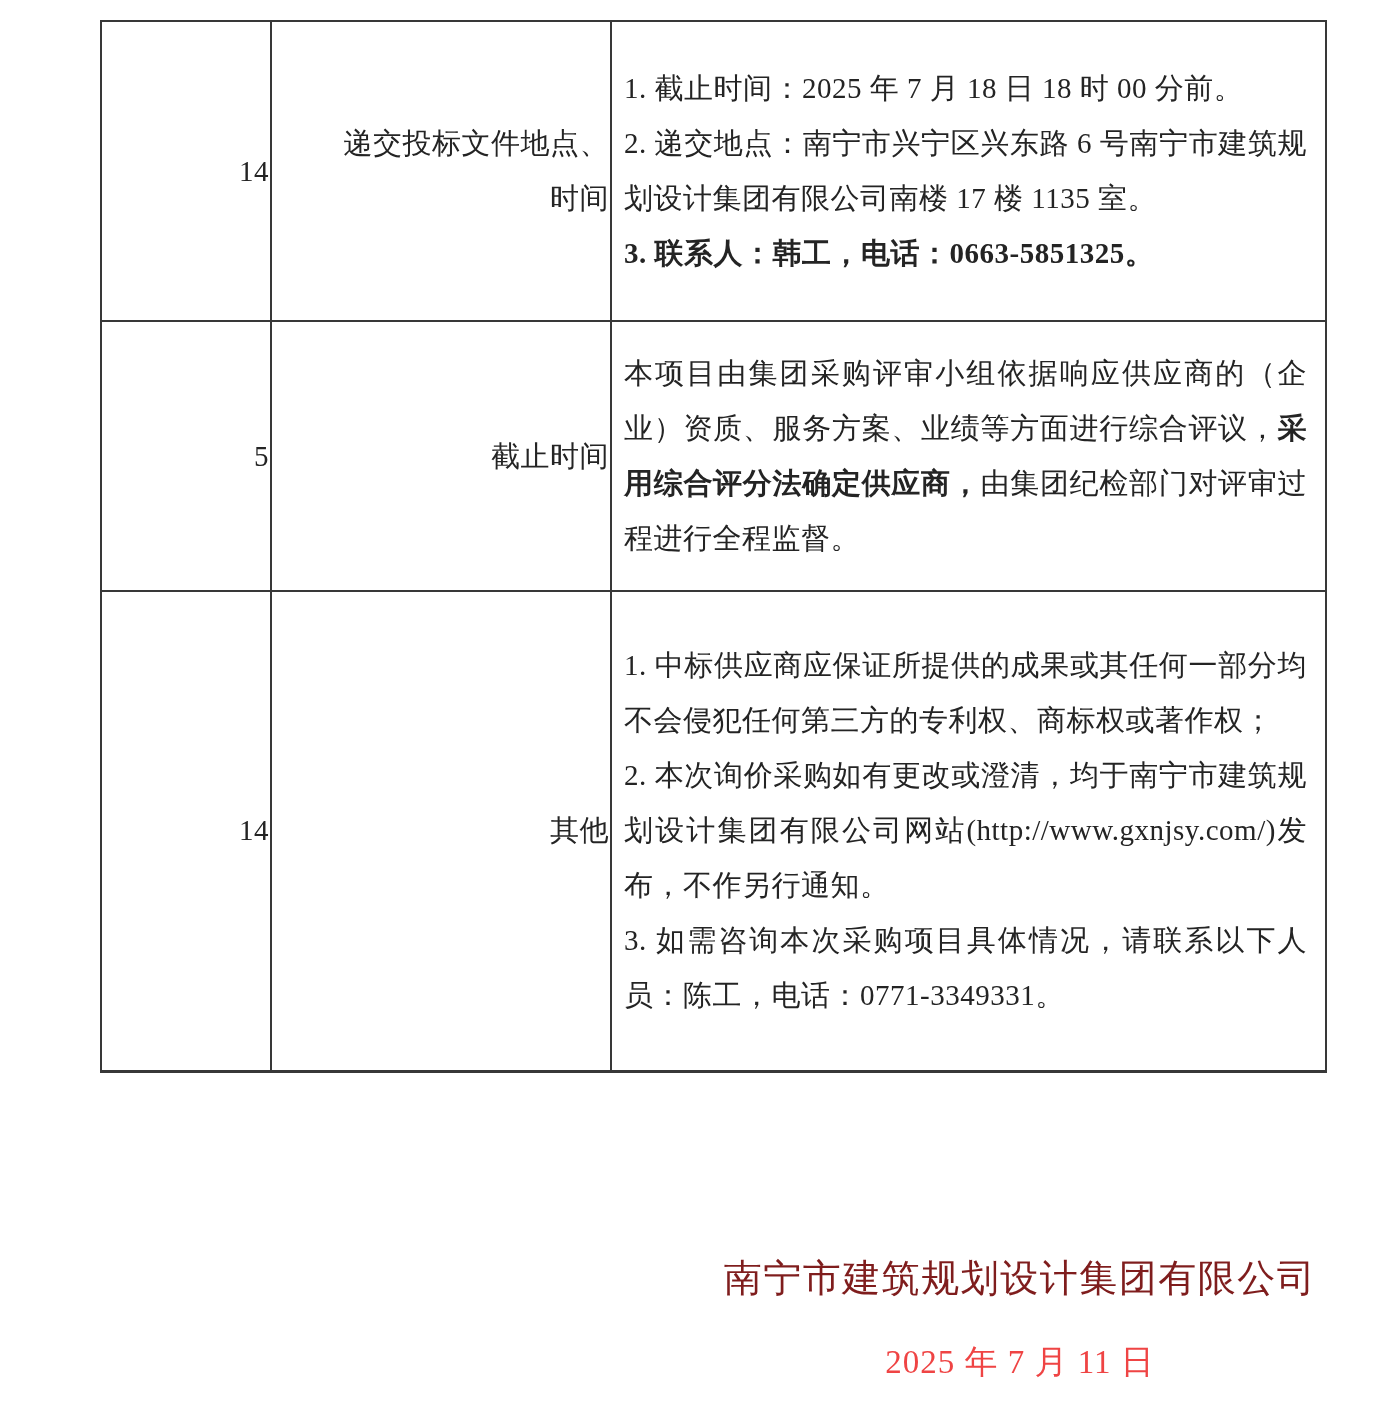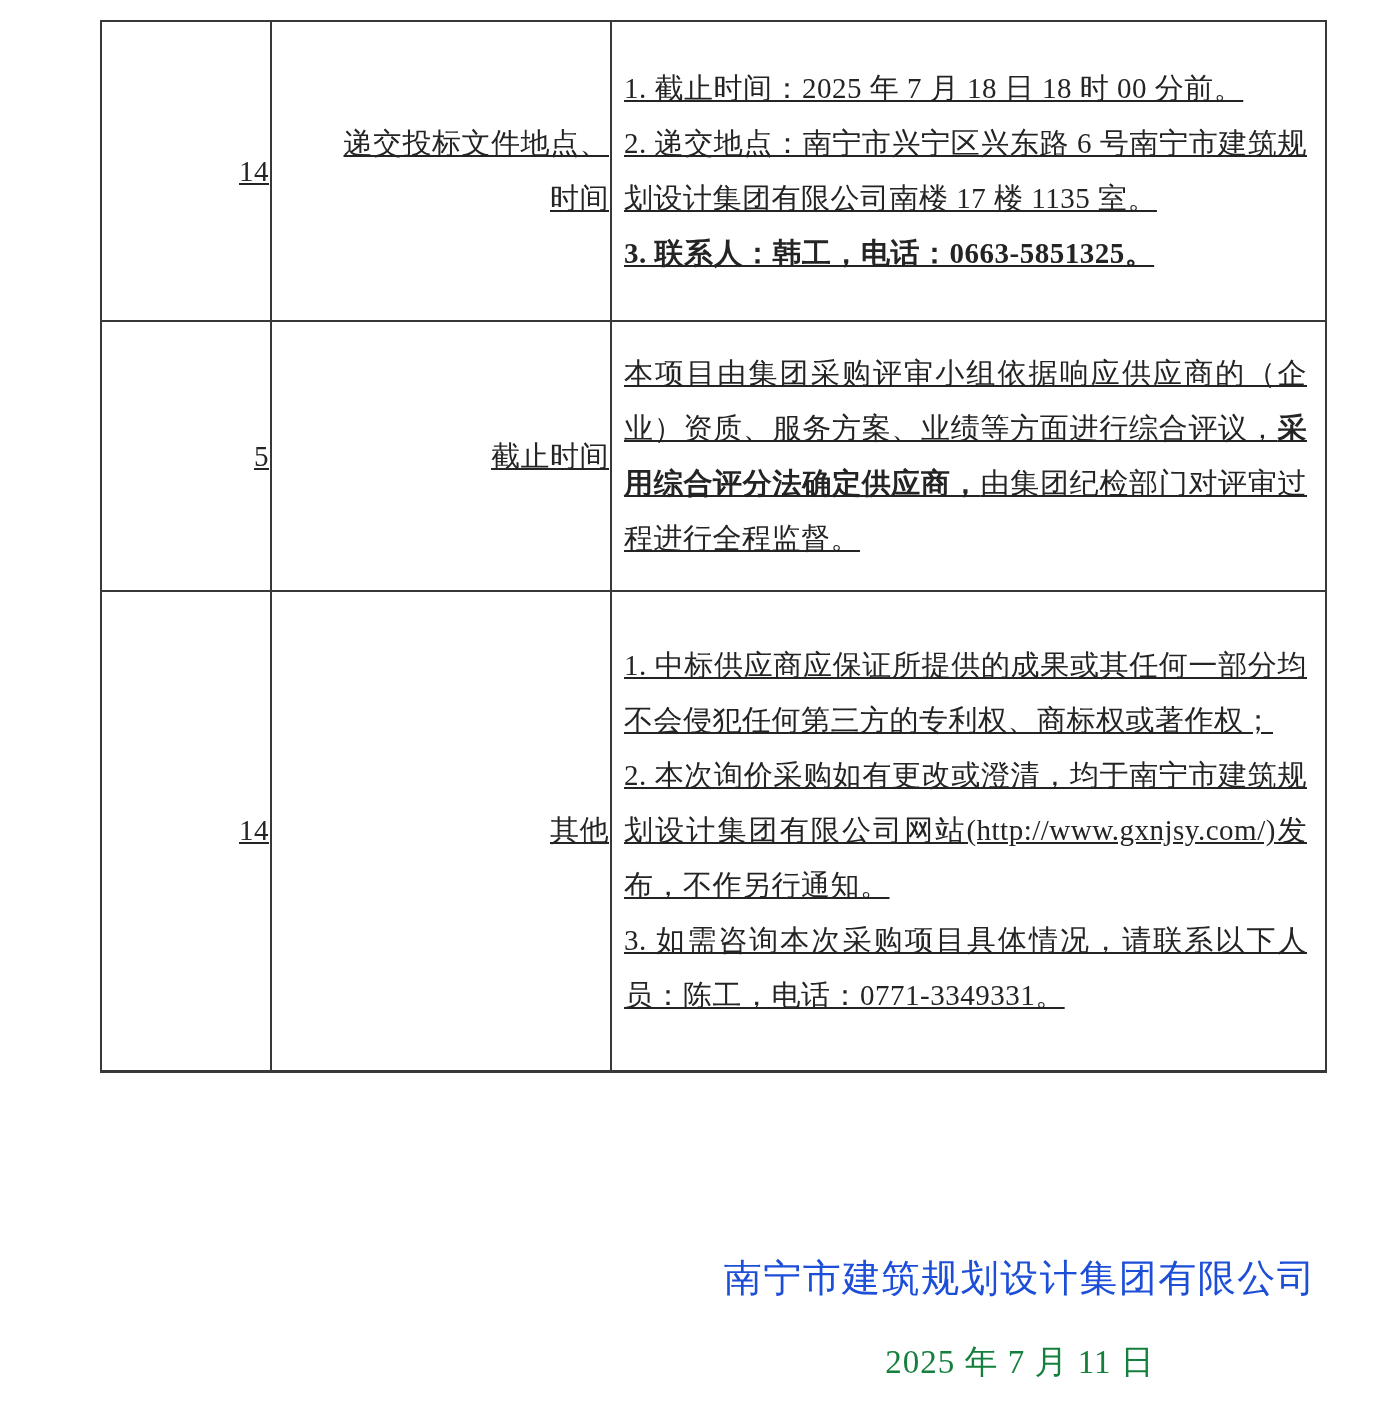--- a/index.html
+++ b/index.html
@@ -23,21 +23,20 @@
     width: 1225px;
     border-collapse: collapse;
     table-layout: fixed;
   }
   table.notice-table td {
     border: 2px solid #383838;
     vertical-align: middle;
     font-size: 29px;
     line-height: 55px;
     letter-spacing: 0.5px;
-    text-decoration: underline;
   }
   table.notice-table tr.row-h300 { height: 300px; }
   table.notice-table tr.row-h270 { height: 270px; }
   table.notice-table tr.row-h480 { height: 480px; }
   tr.last-row td { border-bottom-width: 3px; }
   col.c1 { width: 170px; }
   col.c2 { width: 340px; }
   col.c3 { width: 715px; }
   td.cell-no {
     text-align: right;
@@ -56,32 +55,32 @@
   }
   td.cell-content p b { font-weight: bold; }
   .footer-company {
     position: absolute;
     left: 640px;
     top: 1253px;
     width: 760px;
     text-align: center;
     font-size: 38px;
     letter-spacing: 1.5px;
-    color: #1d4ed8;
+    color: #7f1d1d;
     white-space: nowrap;
   }
   .footer-date {
     position: absolute;
     left: 640px;
     top: 1340px;
     width: 760px;
     text-align: center;
     font-size: 33px;
     letter-spacing: 1px;
-    color: #15803d;
+    color: #ef4444;
     white-space: nowrap;
   }
 </style>
 </head>
 <body>
 
 <div class="page">
 
   <table class="notice-table">
     <colgroup>

